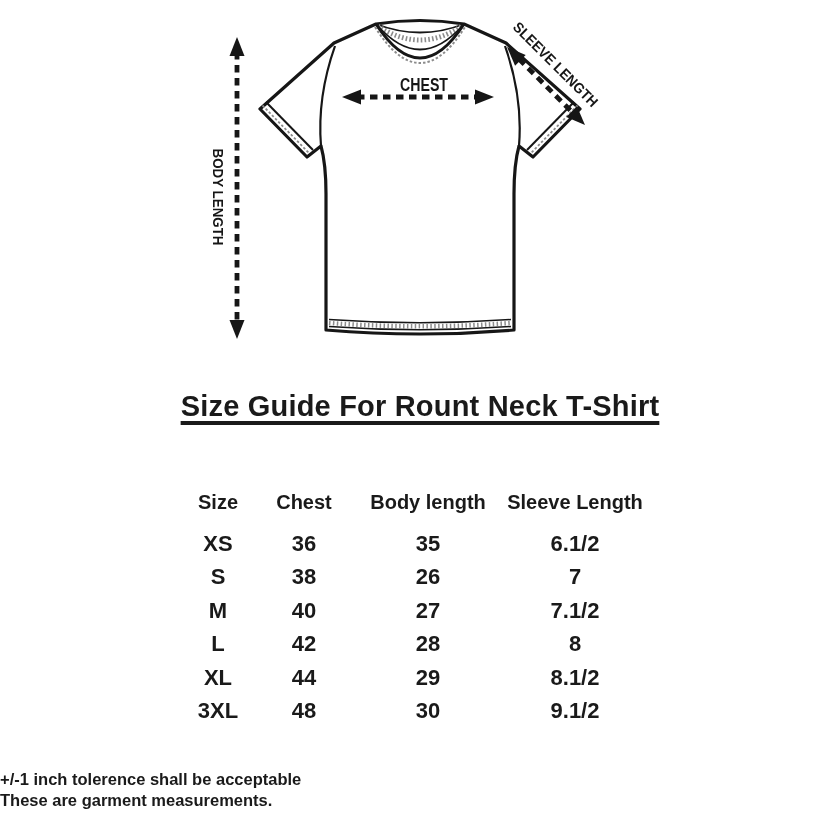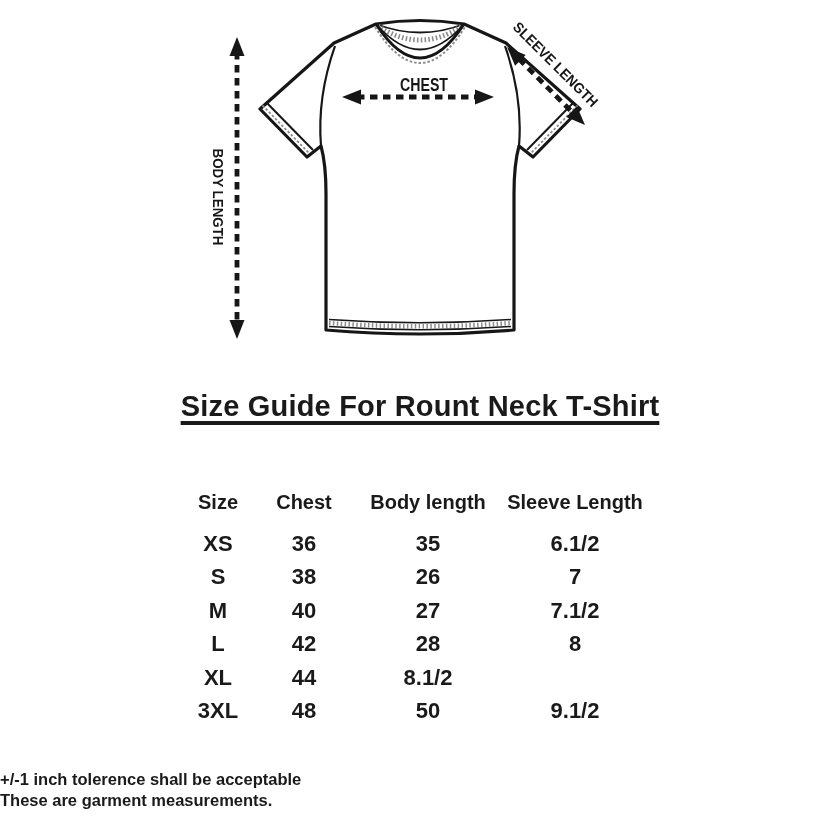--- a/index.html
+++ b/index.html
@@ -124,26 +124,27 @@
     </div>
     <div class="tr">
       <div>L</div>
       <div>42</div>
       <div>28</div>
       <div>8</div>
     </div>
     <div class="tr">
       <div>XL</div>
       <div>44</div>
+      <div>29</div>
       <div>8.1/2</div>
     </div>
     <div class="tr">
       <div>3XL</div>
       <div>48</div>
-      <div>50</div>
+      <div>30</div>
       <div>9.1/2</div>
     </div>
   </div>
 
   <div class="footer">
     <div>+/-1 inch tolerence shall be acceptable</div>
     <div>These are garment measurements.</div>
   </div>
 
 </div>

